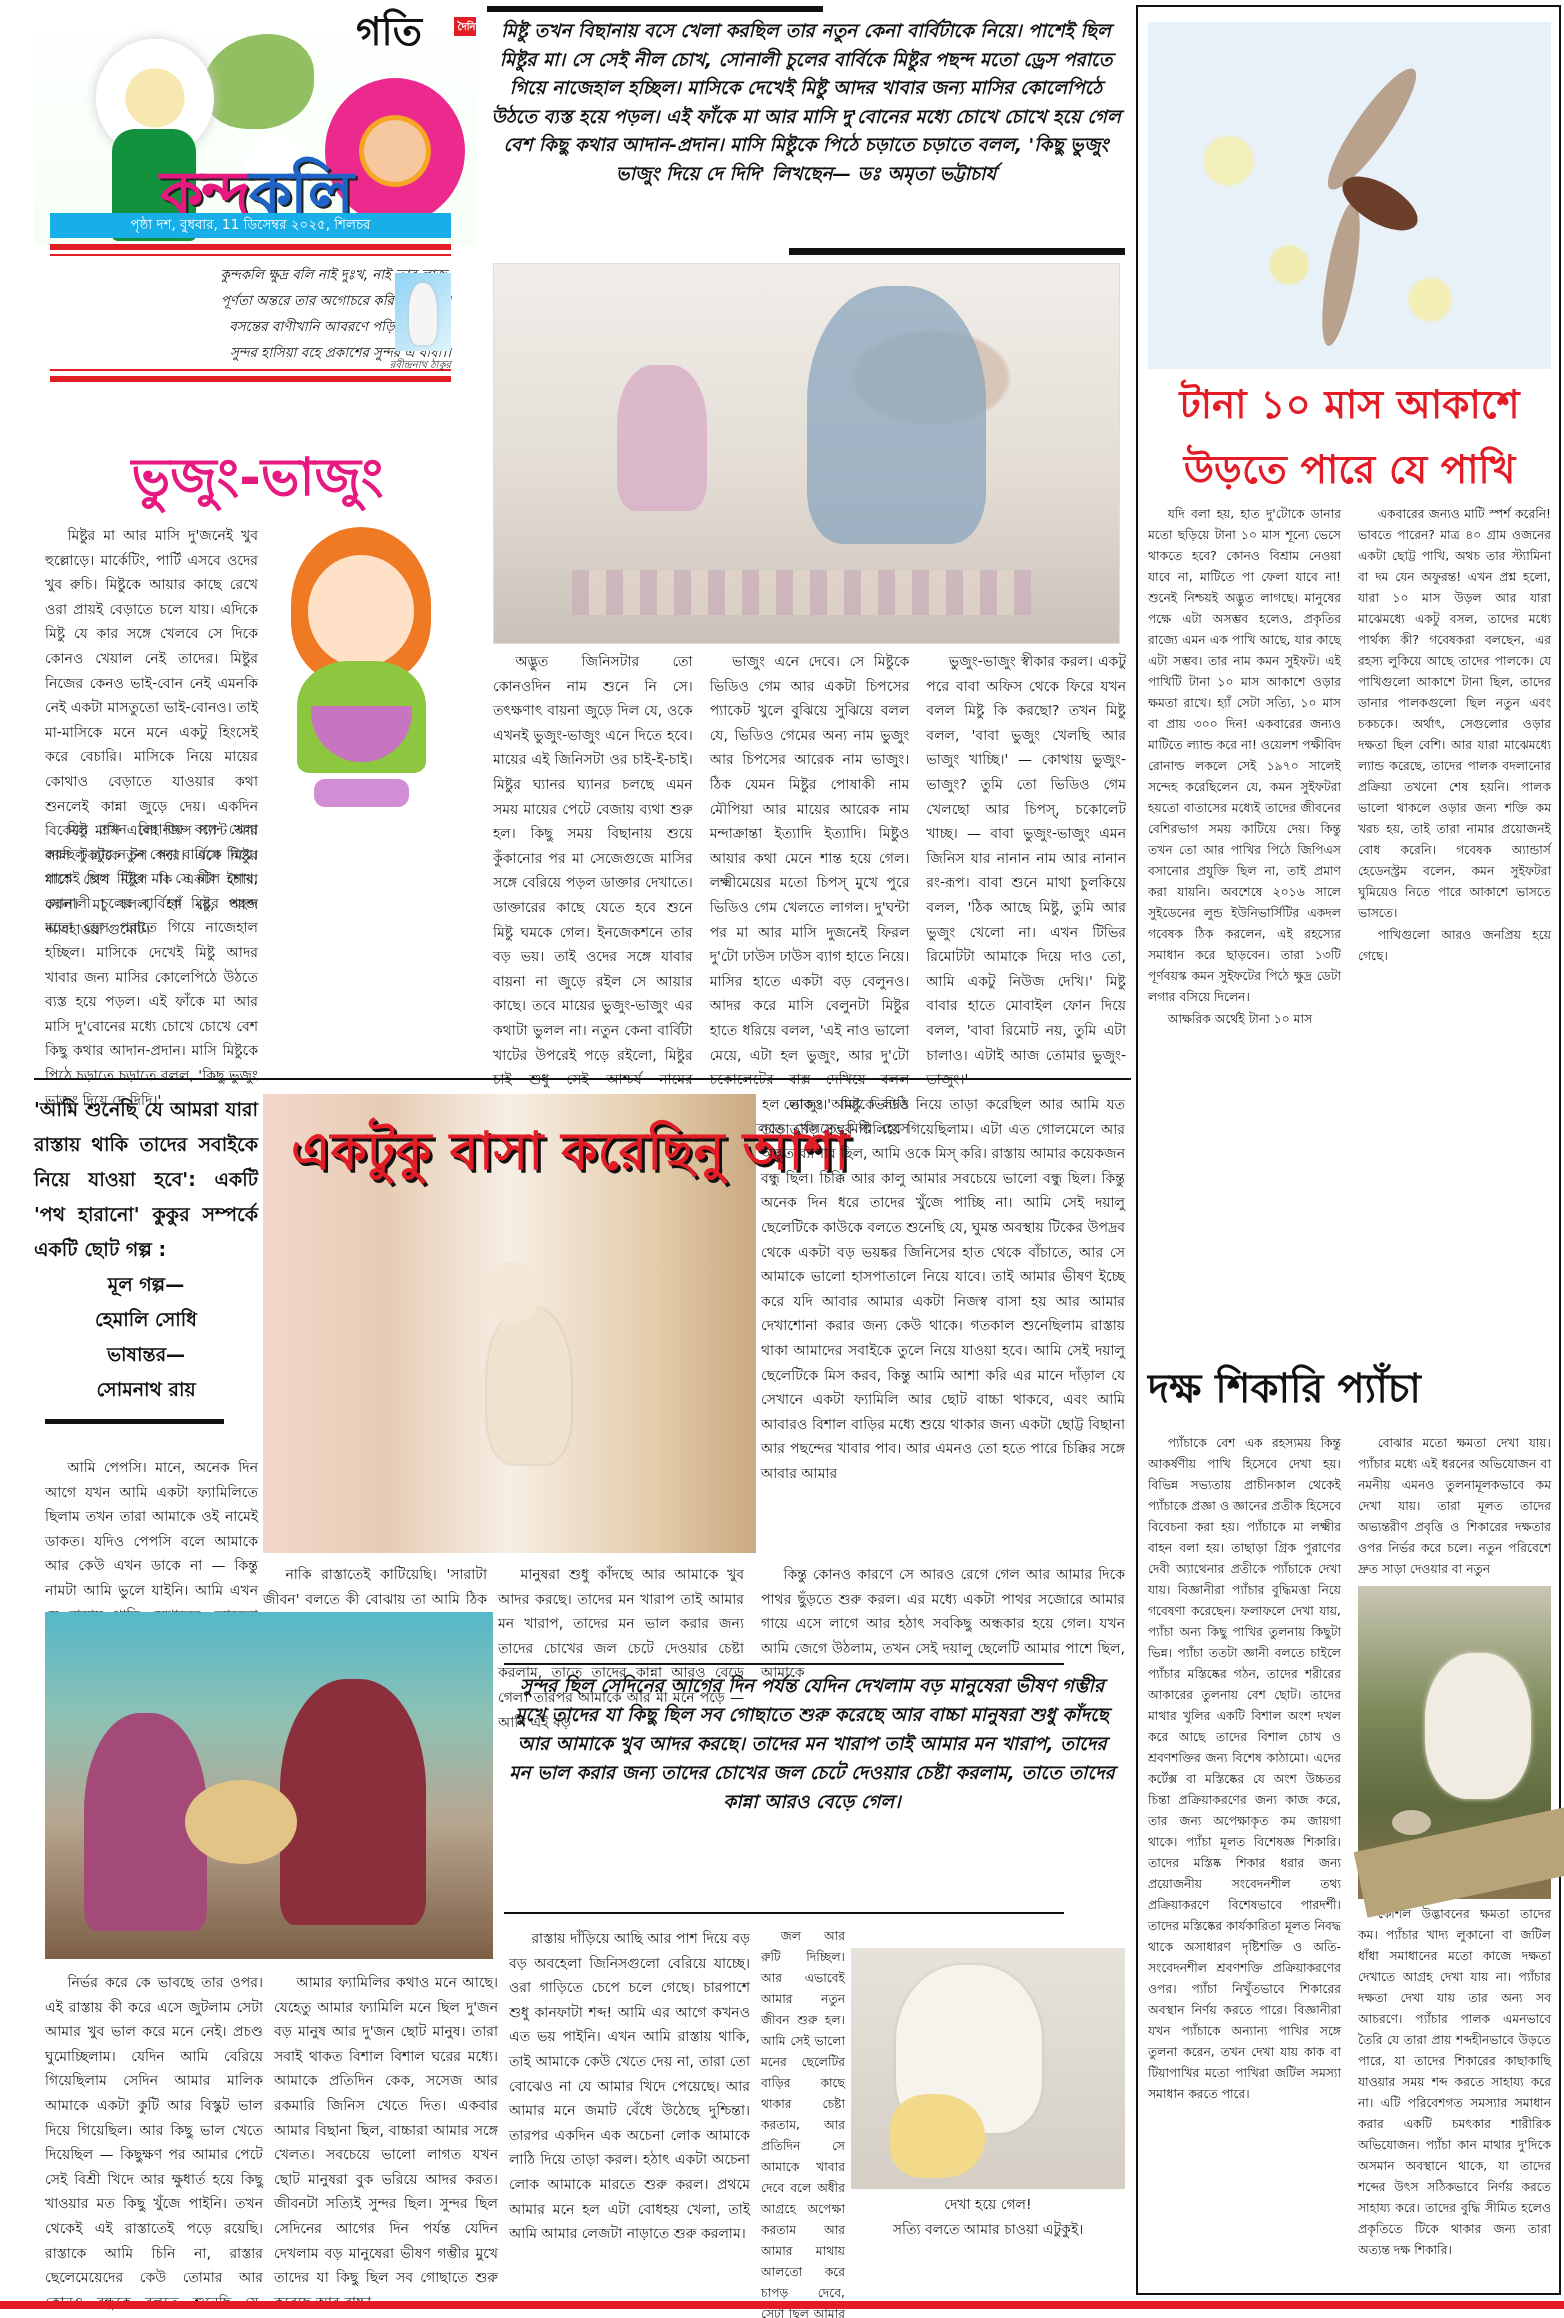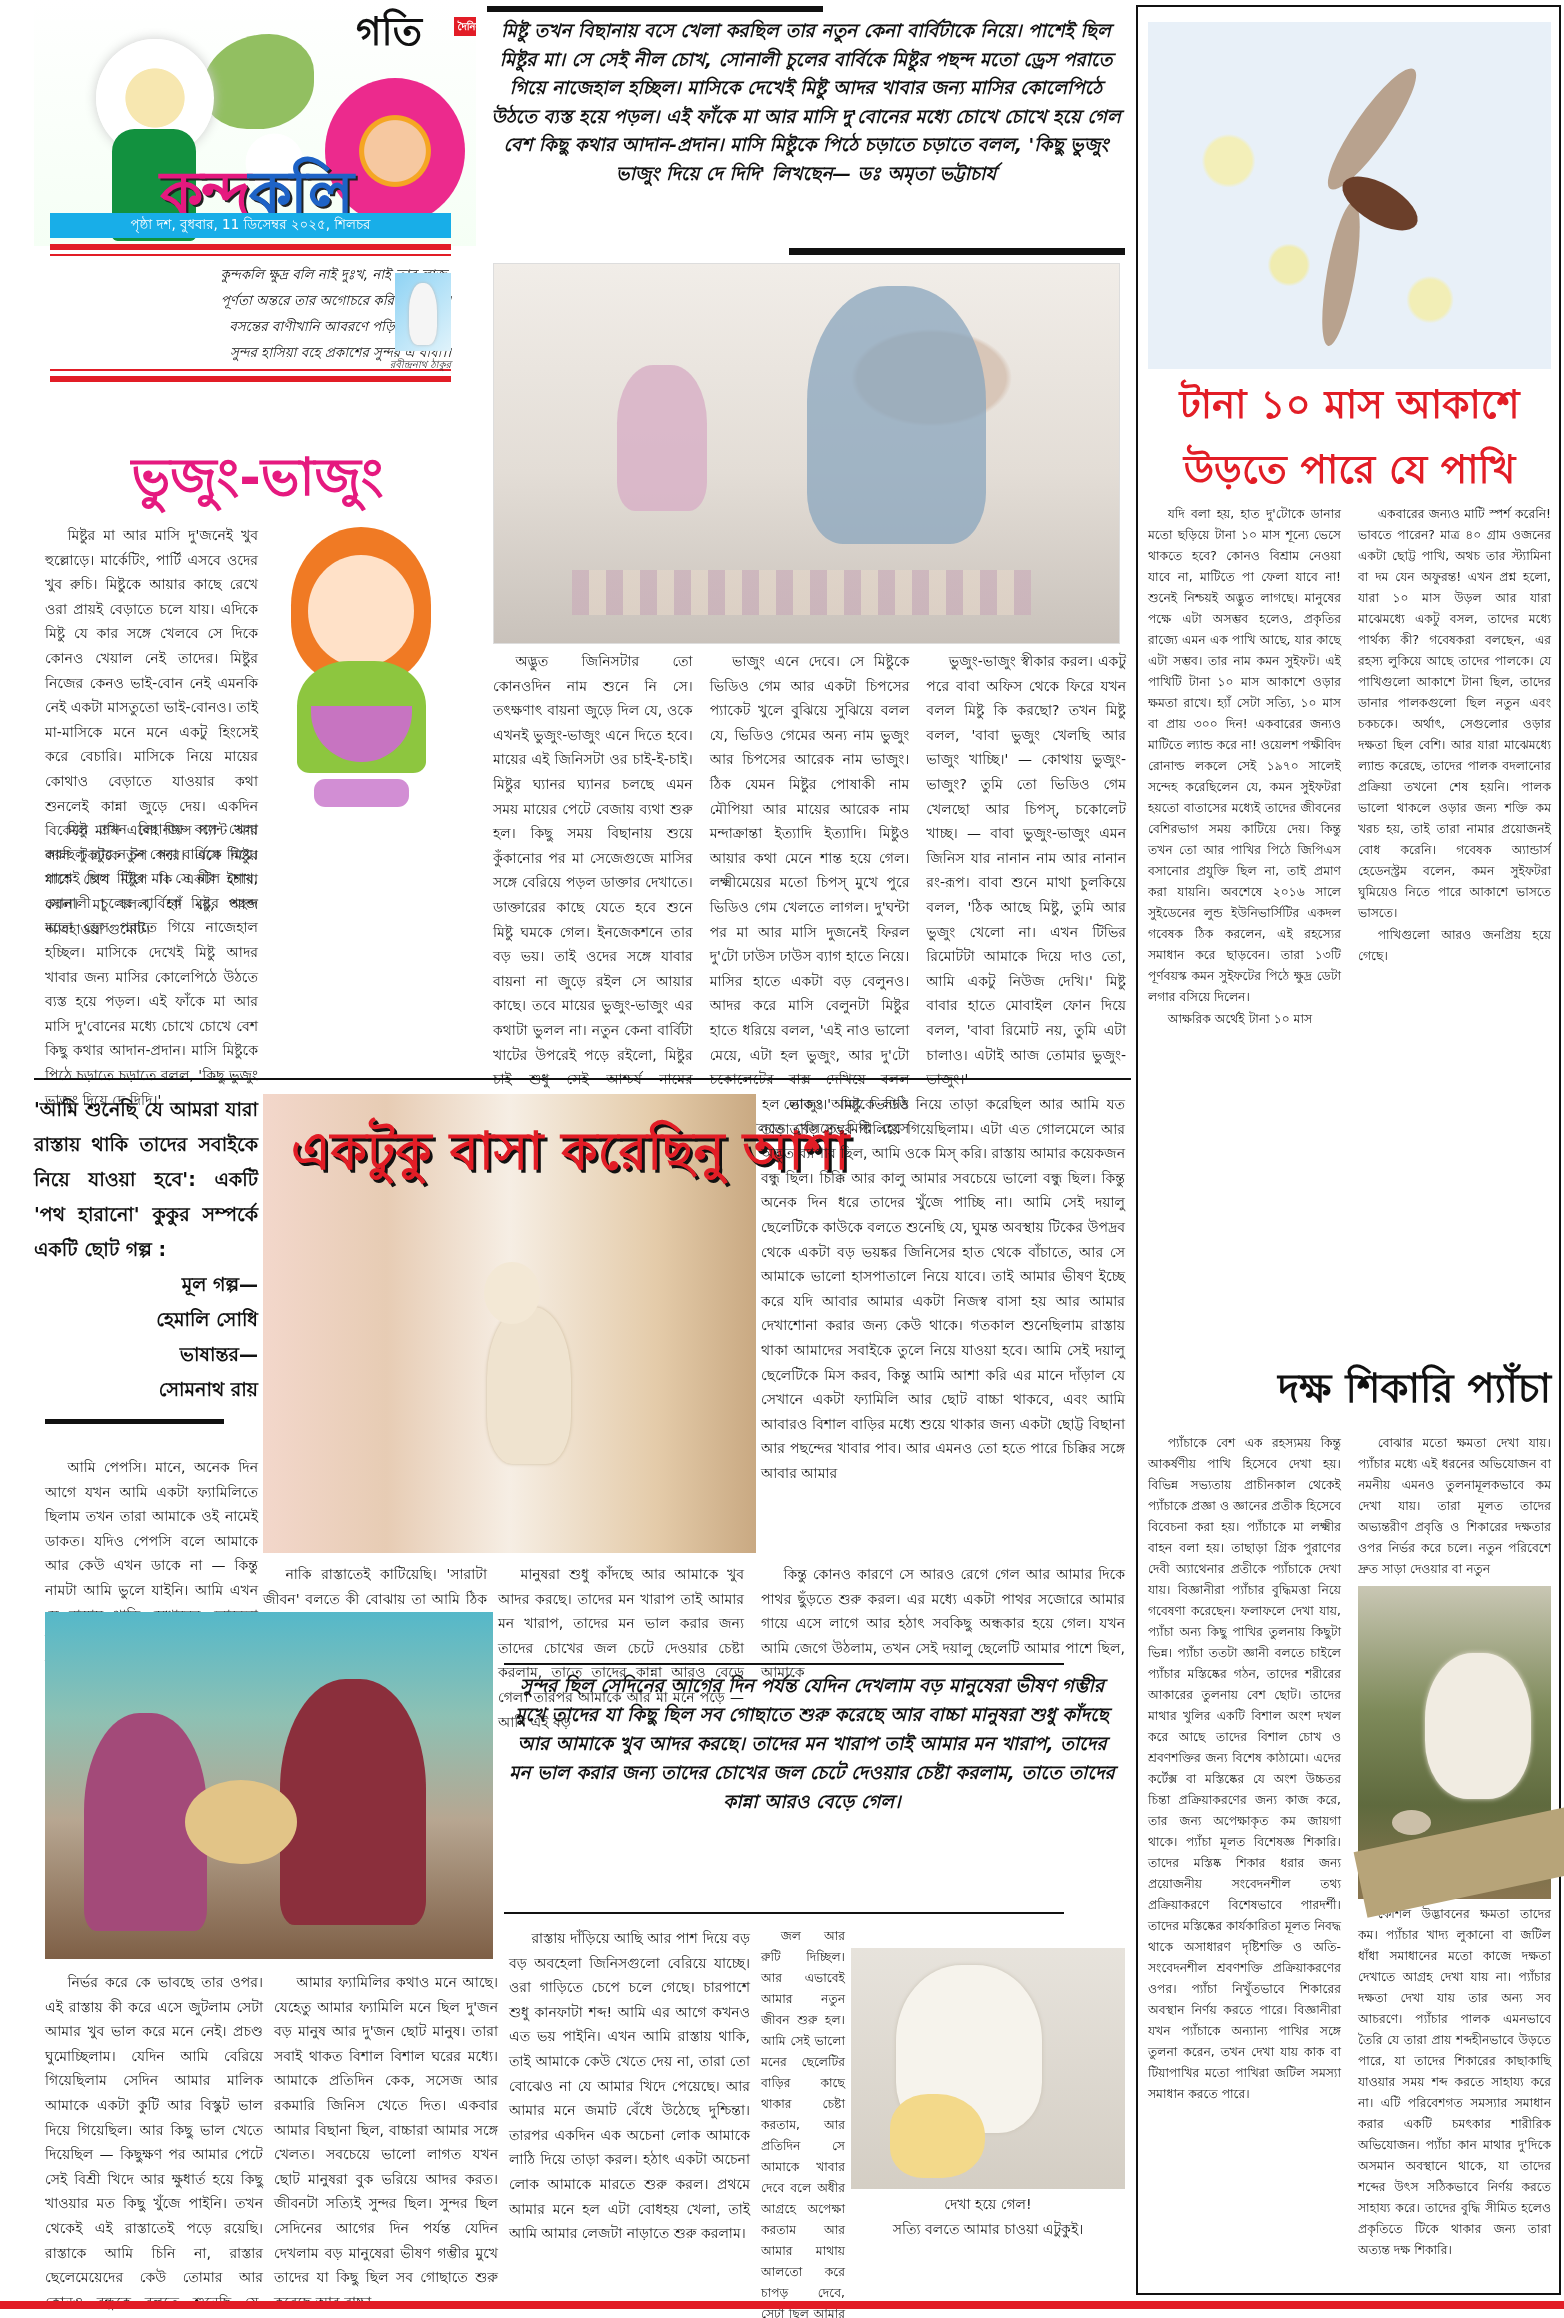--- a/index.html
+++ b/index.html
@@ -68,29 +68,29 @@
     radial-gradient(circle at 20% 40%, #f3efb9 0 6%, transparent 7%),
     radial-gradient(circle at 35% 70%, #f0ecb0 0 5%, transparent 6%),
     radial-gradient(circle at 70% 80%, #f2eeb6 0 5%, transparent 6%),
     #e8f0f8; }
   .bird-img .wing1 { position: absolute; left: 207px; top: 34px; width: 34px; height: 146px; background: #b8a28e; border-radius: 50%; transform: rotate(35deg); }
   .bird-img .wing2 { position: absolute; left: 179px; top: 179px; width: 28px; height: 146px; background: #b8a28e; border-radius: 50%; transform: rotate(10deg); }
   .bird-img .body { position: absolute; left: 190px; top: 162px; width: 84px; height: 39px; background: #6b3f2a; border-radius: 50%; transform: rotate(30deg); }
   .bird-title { left: 1148px; top: 283px; width: 403px; font-weight: bold; font-size: 39px; line-height: 65px; color: #e21d26; text-align: center; }
   .bird-cols { left: 1148px; top: 409px; width: 403px; }
   .bird-cols .body-text { font-size: 12.3px; line-height: 21px; }
-  .owl-title { left: 1148px; top: 1357px; width: 403px; font-weight: bold; font-size: 40px; color: #111; text-align: right; }
+  .owl-title { left: 1148px; top: 1357px; width: 403px; font-weight: bold; font-size: 40px; color: #111; text-align: left; }
   .owl-img { left: 1315px; top: 1427px; width: 235px; height: 414px; background: linear-gradient(180deg,#c9c7b4 0%,#7e8a5a 40%,#5f6a3e 70%,#8a7550 100%); }
   .owl-img .owl { position: absolute; left: 67px; top: 67px; width: 106px; height: 146px; background: #f1ece2; border-radius: 45% 45% 40% 40%; box-shadow: 0 0 5.6px #e5dfd0; }
   .owl-img .branch { position: absolute; left: 0; top: 313px; width: 235px; height: 67px; background: #b7a479; transform: rotate(-12deg); }
   .owl-img .mouse { position: absolute; left: 34px; top: 291px; width: 39px; height: 25px; background: #cbbfa8; border-radius: 50%; }
 
   
   .dog-intro { left: 34px; top: 1092px; width: 224px; font-weight: bold; font-size: 19px; line-height: 35px; text-align: justify; }
-  .dog-intro .credit { text-align: right; }
+  .dog-intro .credit { text-align: center; }
   .dog-img { left: 263px; top: 1094px; width: 493px; height: 459px; background:
     linear-gradient(90deg,#f3d7cb 0%,#e7ccb4 25%,#f6eee4 50%,#e4cba9 80%,#c9a982 100%); }
   .dog-img .dog { position: absolute; left: 224px; top: 213px; width: 84px; height: 157px; background: #efe3cf; border-radius: 45% 45% 30% 30%; box-shadow: 0 0 3.4px #cbb99a; }
   .dog-img .dog-head { position: absolute; left: 221px; top: 168px; width: 56px; height: 62px; background: #f3e8d5; border-radius: 50%; }
   .dog-title { left: 291px; top: 1111px; width: 739px; font-weight: bold; font-size: 52px; color: #e21d26; text-shadow: 2.8px 2.8px 0 #111; text-align: left; }
   .dog-col-right { left: 761px; top: 1092px; width: 364px; }
   .dog-col1 { left: 45px; top: 1455px; width: 213px; }
   .dog-col2 { left: 263px; top: 1562px; width: 224px; }
   .dog-col3 { left: 498px; top: 1562px; width: 246px; }
   .dog-col4 { left: 761px; top: 1562px; width: 364px; }

